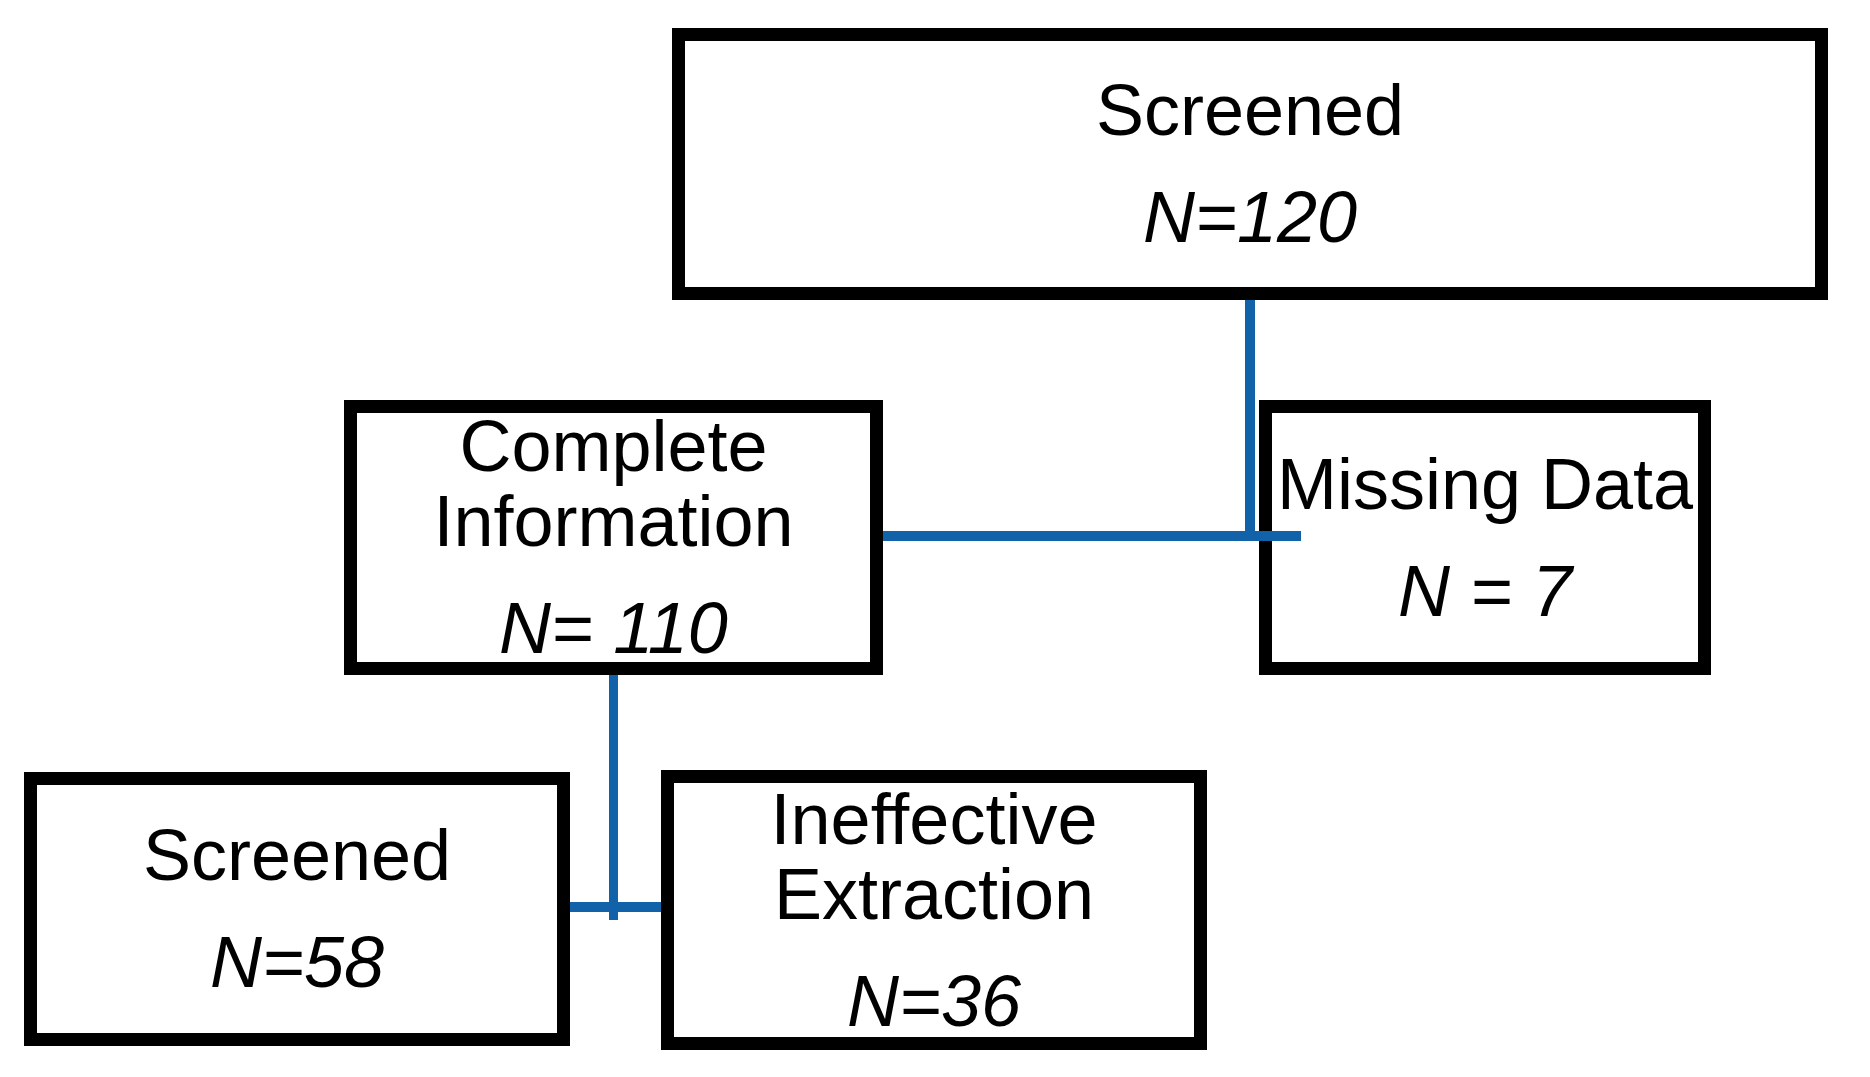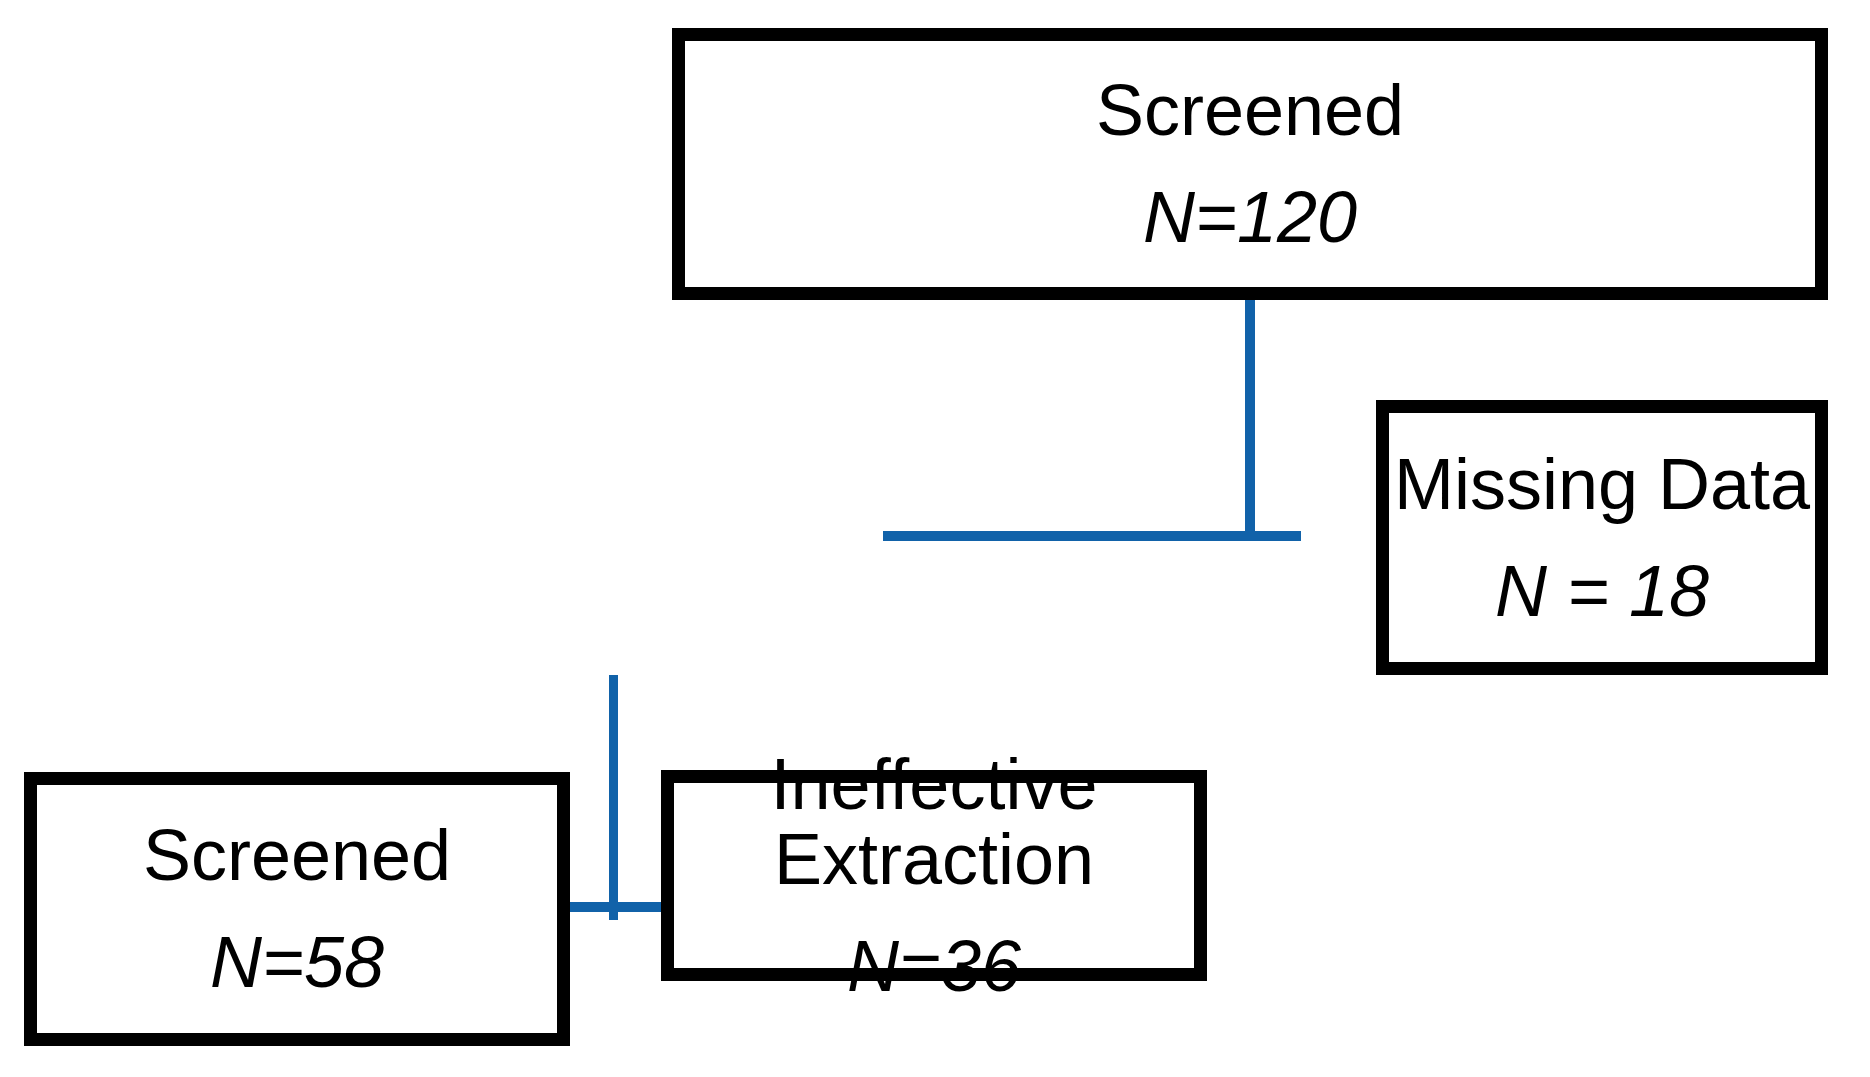--- a/index.html
+++ b/index.html
@@ -32,44 +32,48 @@
     line-height: 75px;
     color: var(--text);
   }
   .node .node-label { white-space: normal; }
   .node .node-count { margin-top: 32px; font-style: italic; }
   .connector { position: absolute; background: var(--connector); }
 
   
   #node-screened    { left: 672px;  top: 28px;  width: 1156px; height: 272px; }
   #node-complete    { left: 344px;  top: 400px; width: 539px;  height: 275px; }
-  #node-missing     { left: 1376px; top: 400px; width: 452px;  height: 275px; }
+  #node-missing     { left: 1259px; top: 400px; width: 452px;  height: 275px; }
   #node-recruited   { left: 24px;   top: 772px; width: 546px;  height: 274px; }
-  #node-ineffective { left: 661px;  top: 770px; width: 546px;  height: 211px; }
+  #node-ineffective { left: 661px;  top: 770px; width: 546px;  height: 280px; }
 
   
   #conn-screened-drop        { left: 1245px; top: 300px; width: 10px;  height: 241px; }
   #conn-complete-missing     { left: 883px;  top: 531px; width: 418px; height: 10px;  }
   #conn-complete-drop        { left: 609px;  top: 675px; width: 9px;   height: 245px; }
   #conn-recruited-ineffective{ left: 570px;  top: 902px; width: 91px;  height: 10px;  }
 </style>
 </head>
 <body>
 
 <div class="canvas">
 
   <div class="node" id="node-screened">
     <div class="node-label">Screened</div>
     <div class="node-count">N=120</div>
   </div>
 
+  <div class="node" id="node-complete">
+    <div class="node-label">Complete Information</div>
+    <div class="node-count">N= 110</div>
+  </div>
 
   <div class="node" id="node-missing">
     <div class="node-label">Missing Data</div>
-    <div class="node-count">N = 18</div>
+    <div class="node-count">N = 7</div>
   </div>
 
   <div class="node" id="node-recruited">
     <div class="node-label">Screened</div>
     <div class="node-count">N=58</div>
   </div>
 
   <div class="node" id="node-ineffective">
     <div class="node-label">Ineffective Extraction</div>
     <div class="node-count">N=36</div>

